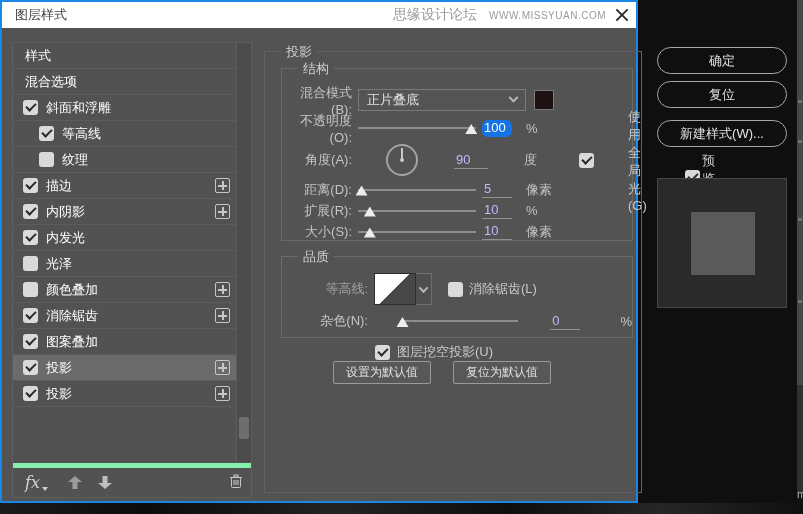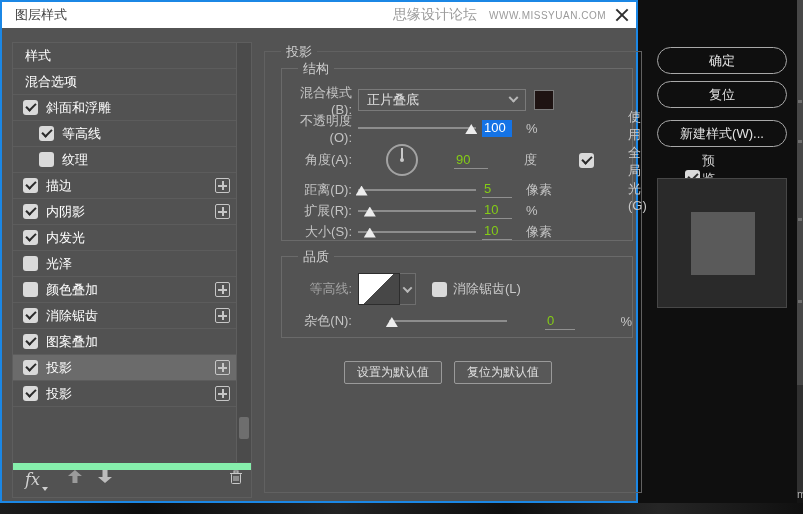--- a/index.html
+++ b/index.html
@@ -32,71 +32,71 @@
   .srow > .srow-label:first-child { margin-left:2px; }
   .checkbox { width:15px; height:15px; background:#dadada; border-radius:3px; position:relative; flex:none; }
   .checkbox.checked::after { content:""; position:absolute; left:3px; top:3px; width:8px; height:4px;
           border-left:2px solid #2a2a2a; border-bottom:2px solid #2a2a2a; transform:rotate(-45deg); }
   .plusbox { position:absolute; right:6px; width:15px; height:15px; border:1px solid #c6c6c6; border-radius:2px; }
   .plusbox::before { content:""; position:absolute; left:2px; top:6px; width:9px; height:1.5px; background:#c6c6c6; }
   .plusbox::after  { content:""; position:absolute; left:6px; top:2px; width:1.5px; height:9px; background:#c6c6c6; }
   .vscroll { position:absolute; right:0; top:0; width:15px; bottom:35px;
              background:#4b4b4b; border-left:1px solid #5e5e5e; }
   .vthumb { position:absolute; left:2px; right:2px; top:374px; height:22px; background:#6e6e6e; border-radius:2px; }
-  .fxbar { position:absolute; left:0; right:0; bottom:0; height:34px; border-top:7px solid #86efac;
-           display:flex; }
+  .fxbar { position:absolute; left:0; right:0; bottom:0; height:34px; border-top:5px solid #86efac;
+           display:flex; align-items:center; }
   .fxmark { margin-left:12px; font-family:"DejaVu Serif",serif; font-style:italic; font-size:16px; color:#d4d4d4; }
   .fxcaret { width:0; height:0; border-left:3px solid transparent; border-right:3px solid transparent;
              border-top:4px solid #cfcfcf; align-self:flex-end; margin:0 0 6px 2px; }
   .arr { width:14px; height:13px; clip-path:polygon(50% 0,100% 46%,68% 46%,68% 100%,32% 100%,32% 46%,0 46%); }
   .arr.up { margin-left:20px; background:#9b9b9b; }
   .arr.down { margin-left:16px; background:#bdbdbd; transform:rotate(180deg); }
   .trash { margin-left:auto; margin-right:8px; }
 
   
   .groupbox { position:absolute; border:1px solid #6a6a6a; }
   .legend { position:absolute; top:-9px; left:16px; background:#535353; padding:0 5px; color:#d0d0d0; }
   .mainbox { left:262px; top:49px; width:378px; height:442px; border-color:#616161; }
   .structbox { left:16px; top:16px; width:352px; height:173px; padding-top:16px; }
-  .qualitybox { left:16px; top:204px; width:352px; height:82px; padding-top:12px; }
+  .qualitybox { left:16px; top:204px; width:352px; height:82px; padding-top:12px;padding-left:16px; }
   .prow { display:flex; align-items:center; }
   .plabel { width:70px; text-align:right; margin-right:6px; color:#c4c4c4; flex:none; }
   .plabel.dim { color:#a2a2a2; }
   .r-blend { height:30px; } .r-op { height:26px; } .r-angle { height:38px;gap:28px; }
   .r-sl { height:21px; } .r-contour { height:40px; } .r-noise { height:24px;justify-content:space-between; }
 
   .ddown { width:168px; height:22px; background:#545454; border:1px solid #7a7a7a;
            display:flex; align-items:center; padding:0 8px; color:#e0e0e0; }
   .chev { margin-left:auto; width:7px; height:7px; border-right:2px solid #b8b8b8;
           border-bottom:2px solid #b8b8b8; transform:rotate(45deg) translate(-2px,-2px); }
   .swatch { margin-left:8px; width:20px; height:20px; border:1px solid #7a7a7a; }
 
   .slider { position:relative; width:118px; height:16px; flex:none; }
   .slider::before { content:""; position:absolute; left:0; right:0; top:7px; height:2px; background:#8d8d8d; }
   .thumb { position:absolute; top:4px; width:12px; height:10px; background:#ececec;
            clip-path:polygon(50% 0,100% 100%,0 100%); }
-  .vfield { min-width:30px; margin-left:6px; border-bottom:1px solid #909090; color:#84cc16;
+  .vfield { min-width:30px; margin-left:6px; border-bottom:1px solid #909090; color:#c4b5fd;
             padding:0 2px 1px 2px; }
-  .vfield.sel { background:#1473e6; color:#fff; border-bottom-color:#1473e6; }
+  .vfield.sel { background:#1473e6; color:#fff; border-bottom-color:#1473e6;border-radius:6px; }
   .unit { margin-left:14px; color:#c4c4c4; }
 
   .dial { width:32px; height:32px; border:2px solid #a3a3a3; border-radius:50%; position:relative; flex:none; }
   .dial::before { content:""; position:absolute; left:13px; top:2px; width:2px; height:12px; background:#c8c8c8; }
   .dial::after { content:""; position:absolute; left:12px; top:12px; width:4px; height:4px;
                  border-radius:50%; background:#c8c8c8; }
 
   .contour-pick { display:flex; flex:none; }
   .contour-thumb { width:42px; height:32px; border:1px solid #2d2d2d;
                    background:linear-gradient(135deg,#ffffff 49.5%,#474747 50%); }
   .contour-arrow { width:16px; height:32px; border:1px solid #6e6e6e; border-left:none;
                    display:flex; align-items:center; justify-content:center; background:#4f4f4f; }
   .contour-arrow .chev { margin:0; transform:rotate(45deg) translate(-1px,-1px); }
 
   .knockrow { position:absolute; left:110px; top:291px; display:flex; align-items:center; gap:7px; }
-  .defbtns { position:absolute; left:79px; top:309px; display:flex; gap:12px; }
+  .defbtns { position:absolute; left:68px; top:309px; display:flex; gap:22px; }
   .defbtn { width:98px; height:23px; background:#585858; border:1px solid #9a9a9a; border-radius:2px;
             color:#e0e0e0; font-size:12px; display:flex; align-items:center; justify-content:center; cursor:pointer; }
 
   
   .pillbtn { position:absolute; left:655px; width:130px; height:27px; border:1px solid #a8a8a8;
              border-radius:14px; display:flex; align-items:center; justify-content:center;
              color:#e3e3e3; cursor:pointer; }
   .previewrow { position:absolute; left:683px; top:150px; display:flex; align-items:center; gap:2px; }
   .previewbox { position:absolute; left:655px; top:176px; width:130px; height:130px; background:#2a2a2a; border:1px solid #474747; }
   .previewbox .innersq { position:absolute; left:33px; top:33px; width:64px; height:63px; background:#5a5a5a; }
@@ -288,20 +288,24 @@
         <div class="prow r-noise">
           <span class="plabel">杂色(N):</span>
           <div class="slider">
             <span class="thumb" style="left: calc(2% - 6px);"></span>
           </div>
           <span class="vfield">0</span>
           <span class="unit">%</span>
         </div>
       </div>
 
+      <div class="knockrow">
+        <span class="checkbox checked"></span>
+        <span>图层挖空投影(U)</span>
+      </div>
 
       <div class="defbtns">
         <div class="defbtn">设置为默认值</div>
         <div class="defbtn">复位为默认值</div>
       </div>
     </div>
 
     <div class="pillbtn" style="top:45px;">确定</div>
     <div class="pillbtn" style="top:79px;">复位</div>
     <div class="pillbtn" style="top:118px;">新建样式(W)...</div>

